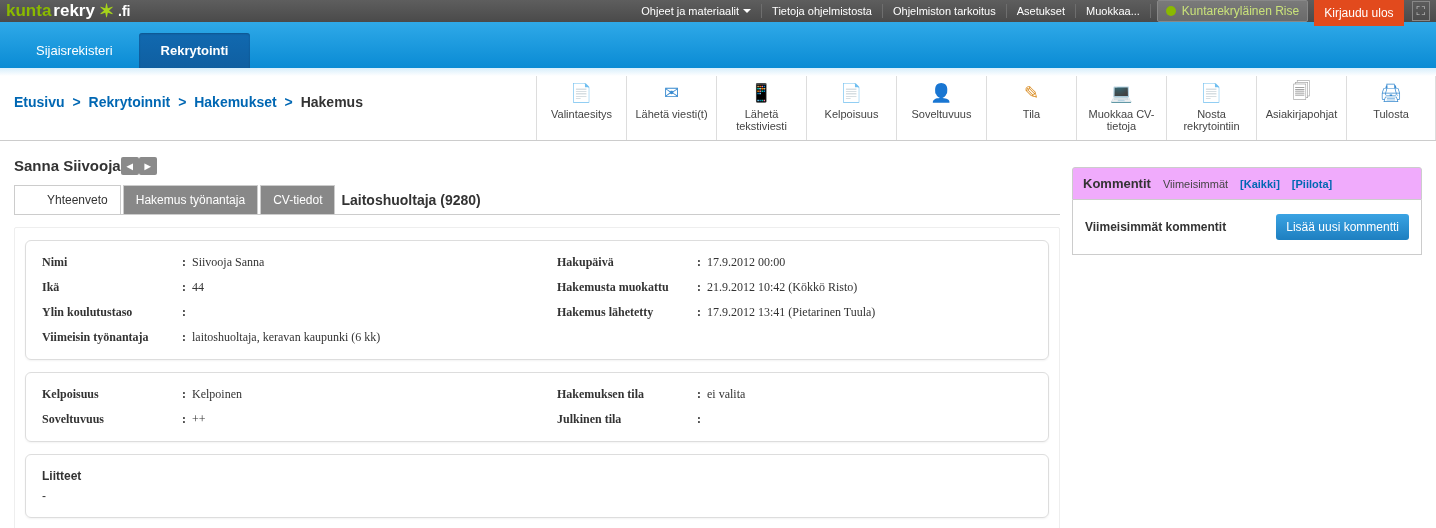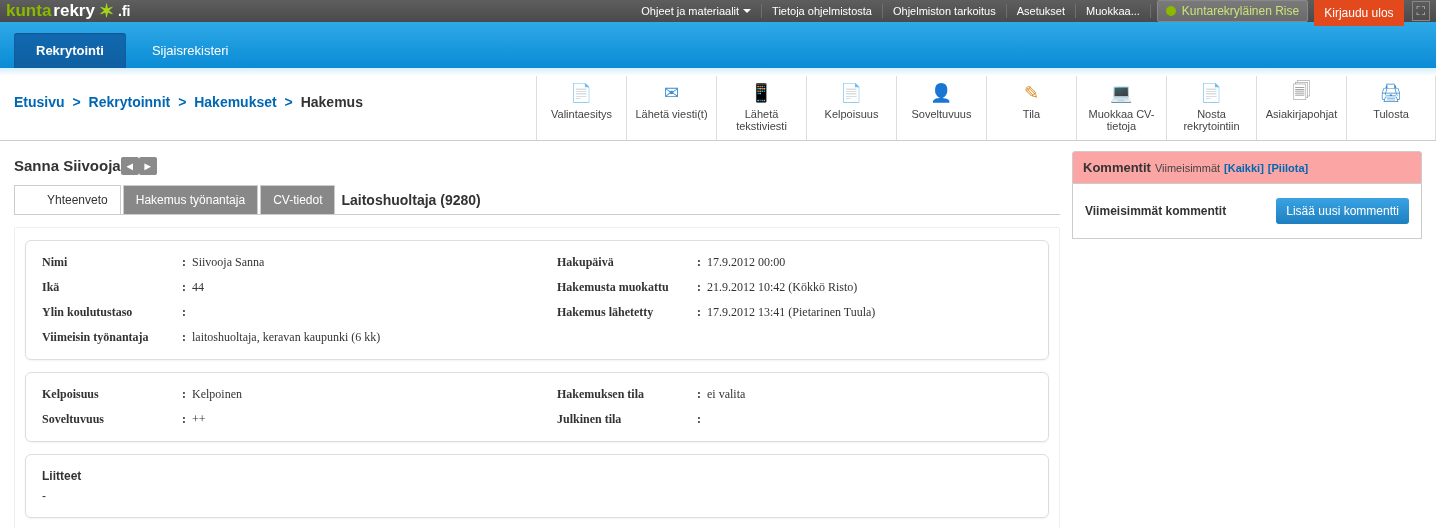--- a/index.html
+++ b/index.html
@@ -53,21 +53,21 @@
 .sub-panel { border:1px solid #ddd; border-radius:6px; padding:14px 16px; margin-bottom:12px; box-shadow:0 1px 2px rgba(0,0,0,.05);}
 .two-col { display:flex; gap:40px;}
 .col { flex:1;font-family:Liberation Serif, serif;}
 .dl { display:grid; grid-template-columns: 140px 10px 1fr; row-gap:10px; font-size:12px;}
 .dl dt { font-weight:bold;}
 .dl .colon{ font-weight:bold;}
 .liitteet-title { font-weight:bold; margin-bottom:6px;}
 
 
 .sidecol { width:350px; }
-.side-head { border:1px solid #ccc; background:#fca5a5; padding:8px 10px; font-size:13px; display:flex; align-items:center; gap:4px; border-radius:3px 3px 0 0;}
+.side-head { border:1px solid #ccc; background:#f0abfc; padding:8px 10px; font-size:13px; display:flex; align-items:center; gap:12px; border-radius:3px 3px 0 0;margin-top:16px;}
 .side-head .heading { font-weight:bold;}
 .side-head .sub { font-size:11px; color:#444;}
 .side-head a { color:#0067b3; font-weight:bold; font-size:11px; cursor:pointer;}
 .side-body { border:1px solid #ccc; border-top:none; padding:14px 12px; display:flex; align-items:center; justify-content:space-between;}
 .side-body .lbl { font-weight:bold; font-size:12px;}
 .add-comment-btn { background:linear-gradient(#3aa3e3,#1e7fc0); color:#fff; border:none; padding:6px 10px; border-radius:3px; cursor:pointer; font-size:12px;}
 
 .ic-green{color:#6ab400;}
 .ic-blue{color:#3a8bd0;}
 .ic-orange{color:#d98a1e;}
@@ -105,22 +105,22 @@
       <span>Kuntarekryläinen Rise</span>
     </div>
     <div class="logout-btn">
         <span>Kirjaudu ulos</span>
       </div>
     <div class="screen-icon">⛶</div>
   </div>
 </div>
 
 <div class="bluenav">
+  <div class="bluenav-item"><span>Sijaisrekisteri</span></div>
   <div class="bluenav-item active"><span>Rekrytointi</span></div>
-  <div class="bluenav-item"><span>Sijaisrekisteri</span></div>
 </div>
 <div class="bluenav-fade"></div>
 
 <div class="toolrow">
   <div class="breadcrumb">
     <a>Etusivu</a>
     <span class="sep">&gt;</span>
     <a>Rekrytoinnit</a>
     <span class="sep">&gt;</span>
     <a>Hakemukset</a>

